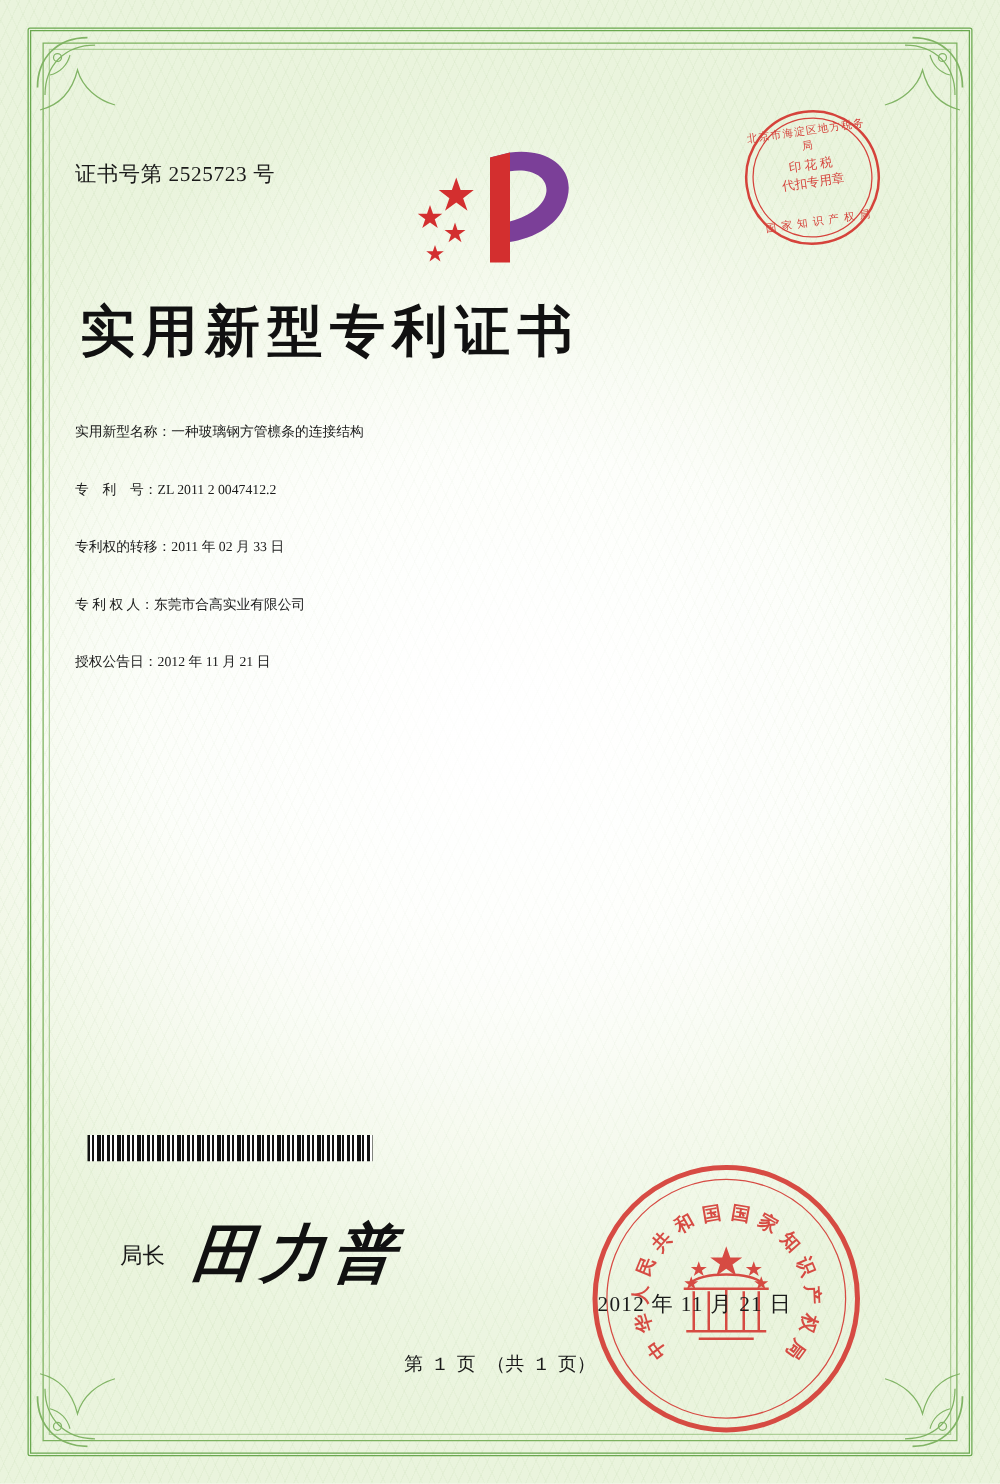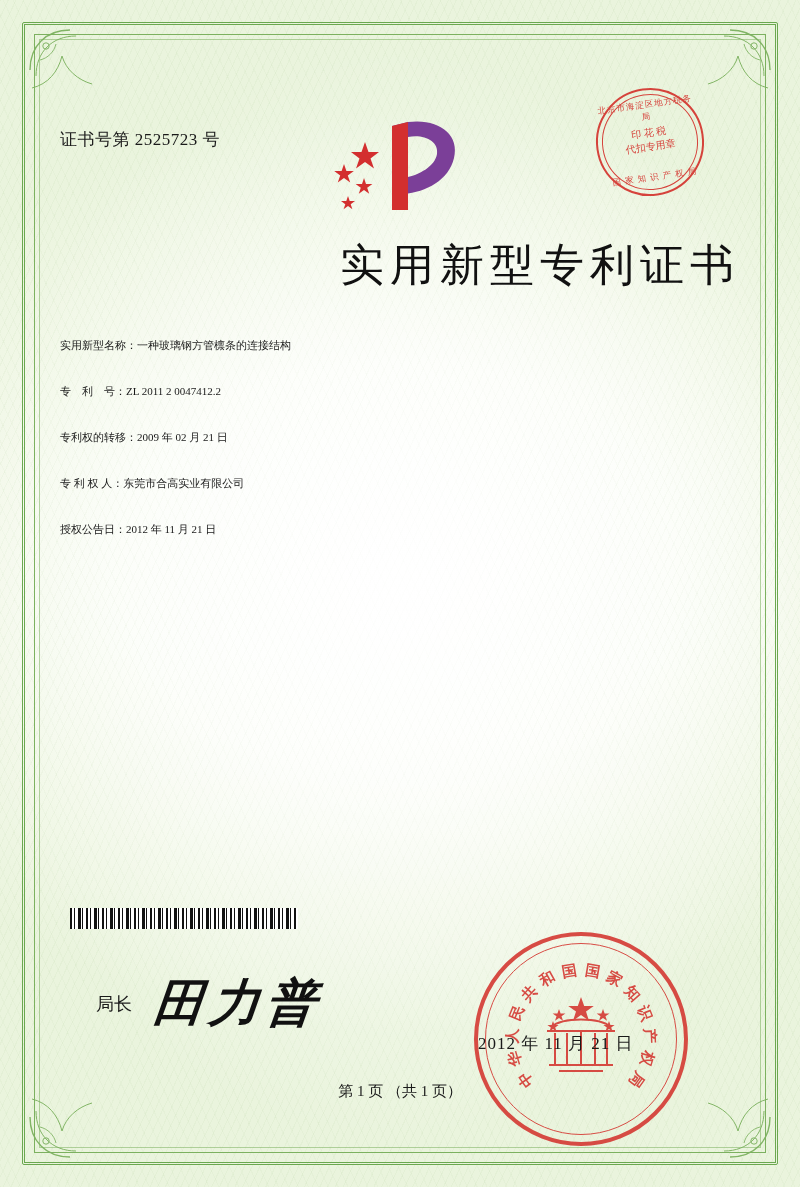--- a/index.html
+++ b/index.html
@@ -83,26 +83,26 @@
   .logo {
     position: absolute;
     left: 50%;
     top: 52px;
     transform: translateX(-50%);
     width: 160px;
     height: 108px;
   }
   .title {
     position: absolute;
-    left: 16px;
+    left: 4px;
     right: 0;
     top: 176px;
-    text-align: right;
+    text-align: left;
     font-size: 44px;
-    font-weight: normal;
+    font-weight: bold;
     letter-spacing: 6px;
     color: #111111;
     font-family: "Liberation Serif", "DejaVu Serif", serif;
   }
   .fields {
     position: absolute;
     left: 0;
     right: 0;
     top: 278px;
   }
@@ -171,20 +171,21 @@
     letter-spacing: 1px;
   }
   .page-no {
     position: absolute;
     left: 0;
     right: 0;
     top: 1022px;
     text-align: center;
     font-size: 15px;
     color: #1a1a1a;
+    font-family: Liberation Mono, monospace;
   }
 
   
   .seal-small {
     position: absolute;
     right: 36px;
     top: 28px;
     width: 104px;
     height: 104px;
     border-radius: 50%;
@@ -338,21 +339,21 @@
     <div class="title">实用新型专利证书</div>
 
     <div class="fields">
       <div class="field">
         <span class="lbl">实用新型名称：</span><span>一种玻璃钢方管檩条的连接结构</span>
       </div>
       <div class="field">
         <span class="lbl">专　利　号：</span><span>ZL 2011 2 0047412.2</span>
       </div>
       <div class="field">
-        <span class="lbl">专利权的转移：</span><span>2009 年 02 月 21 日</span>
+        <span class="lbl">专利权的转移：</span><span>2011 年 02 月 33 日</span>
       </div>
       <div class="field">
         <span class="lbl">专 利 权 人：</span><span>东莞市合高实业有限公司</span>
       </div>
       <div class="field">
         <span class="lbl">授权公告日：</span><span>2012 年 11 月 21 日</span>
       </div>
     </div>
 
     <div class="body-text">

